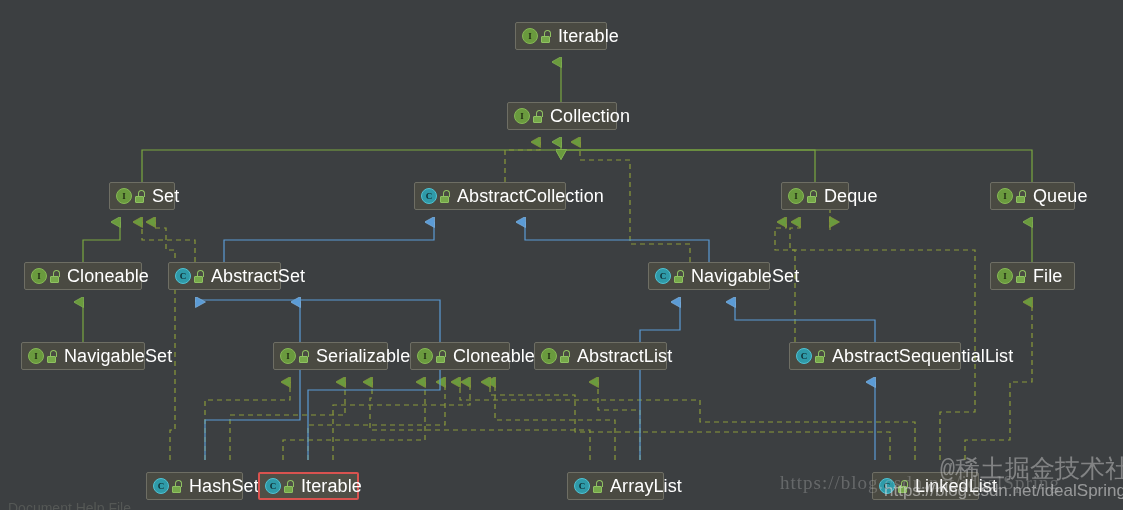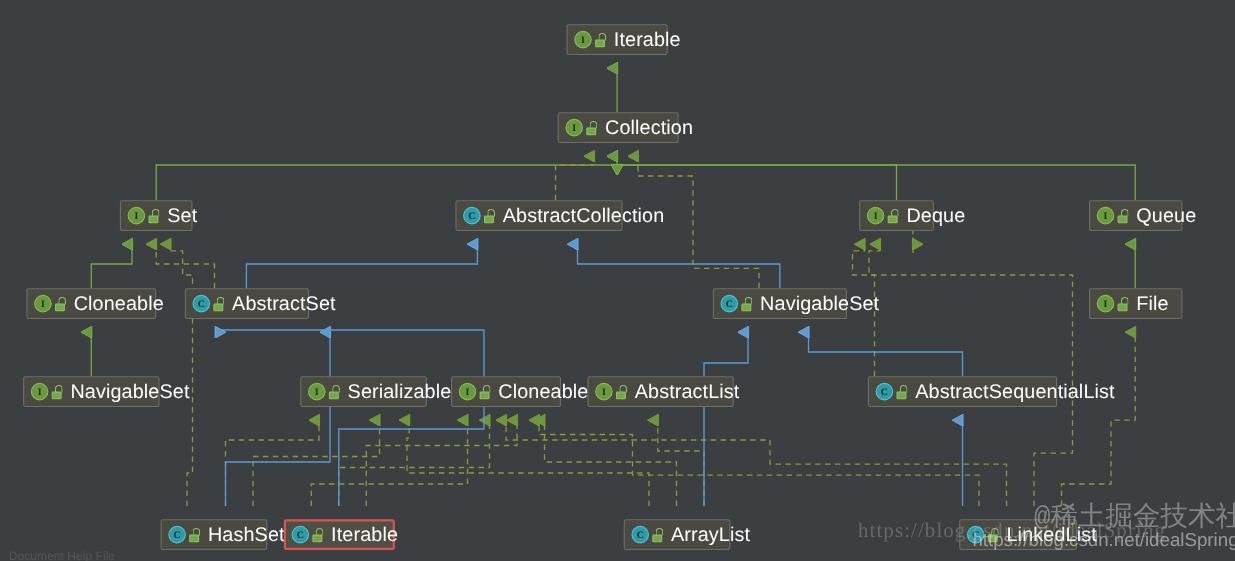--- a/index.html
+++ b/index.html
@@ -107,21 +107,21 @@
   }
   #wm-url-sans {
     left: 884px; top: 481px;
     font-family: "Liberation Sans", sans-serif;
     font-size: 17px;
     color: rgba(225,225,225,0.55);
   }
   #bottom-crop-text {
     position: absolute;
     left: 8px; top: 500px;
-    font-size: 11px;
+    font-size: 14px;
     color: #555856;
     z-index: 2;
     white-space: nowrap;
     overflow: hidden;
     height: 10px;
   }
 </style>
 </head>
 <body>
 

